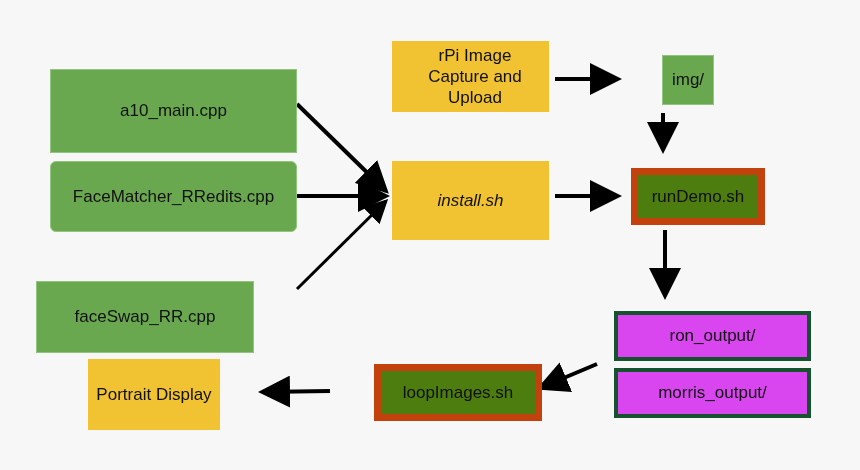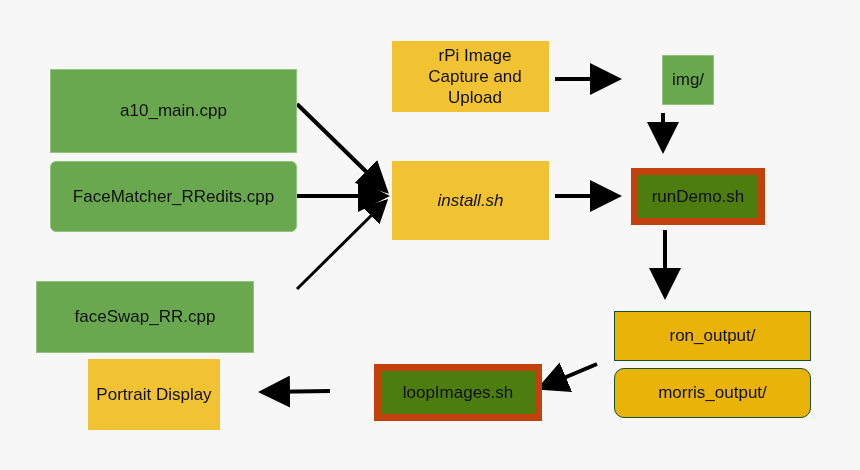--- a/index.html
+++ b/index.html
@@ -3,21 +3,21 @@
 <meta charset="utf-8">
 <style>
   html, body { margin:0; padding:0; }
   body { width:860px; height:470px; background:#f7f7f7; position:relative; overflow:hidden;
          font-family:"Liberation Sans", sans-serif; }
   .node { position:absolute; display:flex; align-items:center; justify-content:center; text-align:center;
           font-size:17px; color:#111; box-sizing:border-box; line-height:1.25; white-space:pre-line; }
   .green { background:#6aa84f; border:1px solid #93c47d; }
   .yellow { background:#f1c232; }
   .orange { background:#4d7c0f; border:7px solid #c2410c; }
-  .blue { background:#eab308; border:1px solid #14532d; }
+  .blue { background:#d946ef; border:4px solid #14532d; }
   svg.edges { position:absolute; left:0; top:0; }
 </style>
 </head>
 <body>
 
 <svg class="edges" width="860" height="470">
   <defs>
     <marker id="ah" markerWidth="8" markerHeight="8" refX="7" refY="4" orient="auto" markerUnits="strokeWidth">
       <path d="M0,0 L8,4 L0,8 Z" fill="#000"></path>
     </marker>
@@ -36,15 +36,15 @@
 <div class="node green" style="left:50px;top:69px;width:247px;height:84px;">a10_main.cpp</div>
 <div class="node green" style="left:50px;top:161px;width:247px;height:71px;border-radius:6px;">FaceMatcher_RRedits.cpp</div>
 <div class="node green" style="left:36px;top:253px;width:218px;height:72px;margin-top:28px;">faceSwap_RR.cpp</div>
 <div class="node yellow" style="left:392px;top:41px;width:157px;height:71px;padding-left:9px;">rPi Image
 Capture and
 Upload</div>
 <div class="node green" style="left:631px;top:55px;width:52px;height:50px;margin-left:31px;">img/</div>
 <div class="node yellow" style="left:392px;top:161px;width:157px;height:79px;font-style:italic;">install.sh</div>
 <div class="node orange" style="left:631px;top:168px;width:134px;height:57px;">runDemo.sh</div>
 <div class="node blue" style="left:614px;top:311px;width:197px;height:50px;">ron_output/</div>
-<div class="node blue" style="left:614px;top:368px;width:197px;height:50px;border-radius:10px;">morris_output/</div>
+<div class="node blue" style="left:614px;top:368px;width:197px;height:50px;">morris_output/</div>
 <div class="node orange" style="left:346px;top:364px;width:168px;height:57px;margin-left:28px;">loopImages.sh</div>
 <div class="node yellow" style="left:88px;top:359px;width:132px;height:71px;">Portrait Display</div>
 
 </body></html>

